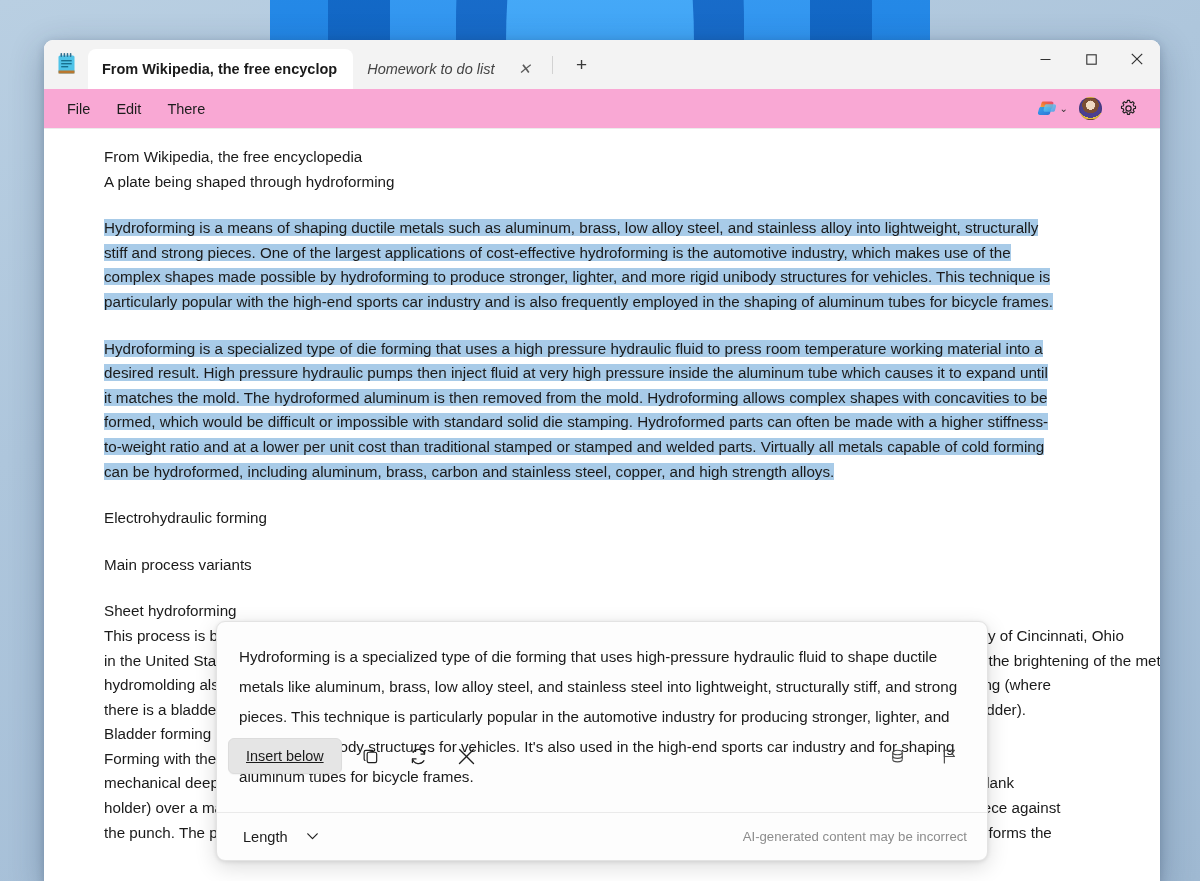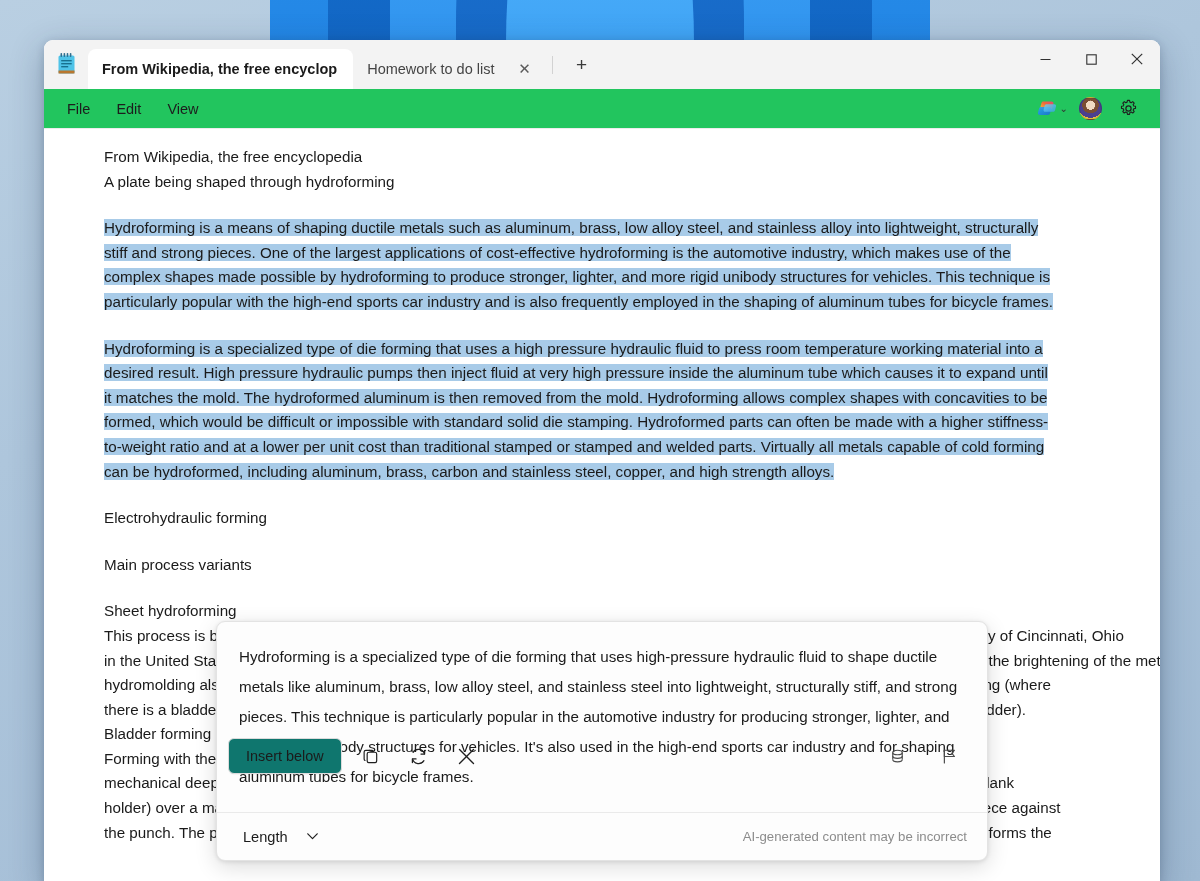--- a/index.html
+++ b/index.html
@@ -73,21 +73,21 @@
     white-space: nowrap;
     max-width: 300px;
     position: relative;
   }
   .tab.active {
     background: #ffffff;
     font-weight: 600;
     color: #1b1b1b;
     padding-right: 16px;
   }
-  .tab.inactive { color: #444; }
+  .tab.inactive { color: #444; font-style: italic; }
   .tab-close {
     width: 24px; height: 24px;
     display: flex; align-items: center; justify-content: center;
     font-size: 15px; color: #5a5a5a;
     margin-left: 18px;
     border-radius: 4px;
   }
   .tab-sep { width: 1px; height: 18px; background: #d2d2d2; align-self: center; margin: 0 2px; }
   .new-tab {
     width: 32px; height: 32px;
@@ -100,21 +100,21 @@
   .wincontrols { display: flex; align-items: flex-start; height: 49px; margin-left: auto; flex: 0 0 auto; }
   .wc {
     width: 46px; height: 38px;
     display: flex; align-items: center; justify-content: center;
     font-size: 13px; color: #303030;
   }
 
   
   .menubar {
     height: 40px;
-    background: #22c55e;
+    background: #f9a8d4;
     display: flex;
     align-items: center;
     padding: 0 8px 0 10px;
     border-bottom: 1px solid #ececec;
     flex: 0 0 auto;
   }
   .menu-item {
     padding: 5px 13px;
     font-size: 14.5px;
     color: #1d1d1d;
@@ -191,27 +191,28 @@
   .ai-actions {
     position: absolute;
     left: 172px; top: 599px;
     width: 772px;
     height: 56px;
     display: flex;
     align-items: center;
     padding: 0 20px 0 12px;
   }
   .insert-btn {
-    background: #0f766e;
+    background: #e5e5e5;
     border: 1px solid #dcdcdc;
     border-radius: 6px;
     padding: 9px 17px;
     font-size: 14.4px;
     color: #1b1b1b;
     box-shadow: 0 1px 1px rgba(0,0,0,0.04);
+    text-decoration: underline;
   }
   .act-icon {
     width: 38px; height: 34px;
     display: flex; align-items: center; justify-content: center;
     border-radius: 5px;
     margin-left: 10px;
     color: #1f1f1f;
   }
   .act-right { margin-left: auto; display: flex; align-items: center; }
   .act-right .act-icon { color: #4a4a4a; margin-left: 14px; }
@@ -273,21 +274,21 @@
               <line x1="0.8" y1="0.8" x2="11.2" y2="11.2" stroke="currentColor" stroke-width="1.15"></line>
               <line x1="11.2" y1="0.8" x2="0.8" y2="11.2" stroke="currentColor" stroke-width="1.15"></line>
             </svg>
         </div>
       </div>
     </div>
 
     <div class="menubar">
       <div class="menu-item">File</div>
       <div class="menu-item">Edit</div>
-      <div class="menu-item">View</div>
+      <div class="menu-item">There</div>
 
       <div class="menubar-right">
         <div class="copilot-wrap">
           <svg width="21" height="21" viewBox="0 0 22 22">
             <defs>
               <linearGradient id="cpA" x1="0" y1="0" x2="1" y2="1">
                 <stop offset="0%" stop-color="#2aa3f0"></stop>
                   <stop offset="100%" stop-color="#1a6fd4"></stop>
               </linearGradient>
               <linearGradient id="cpB" x1="0" y1="1" x2="1" y2="0">

